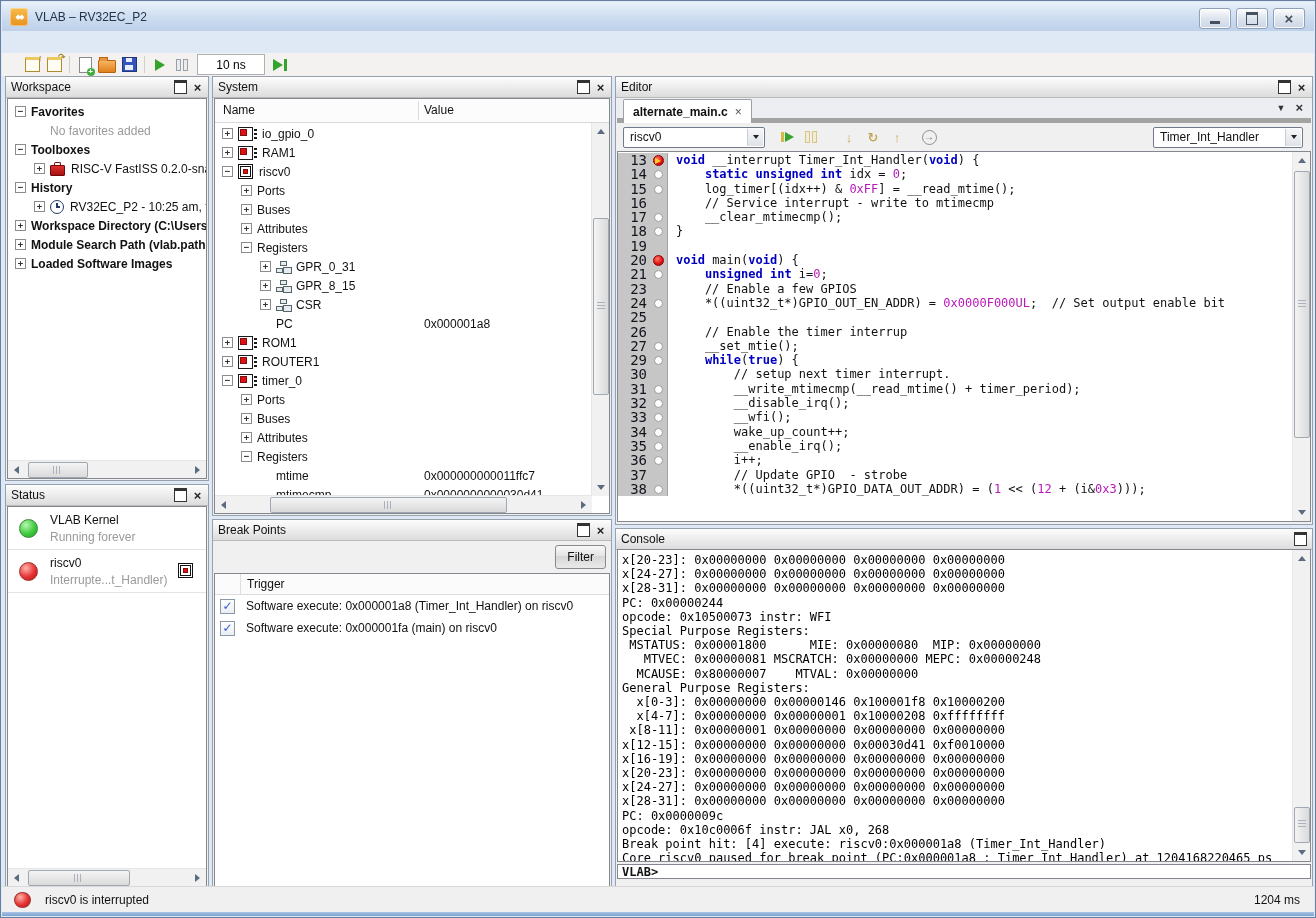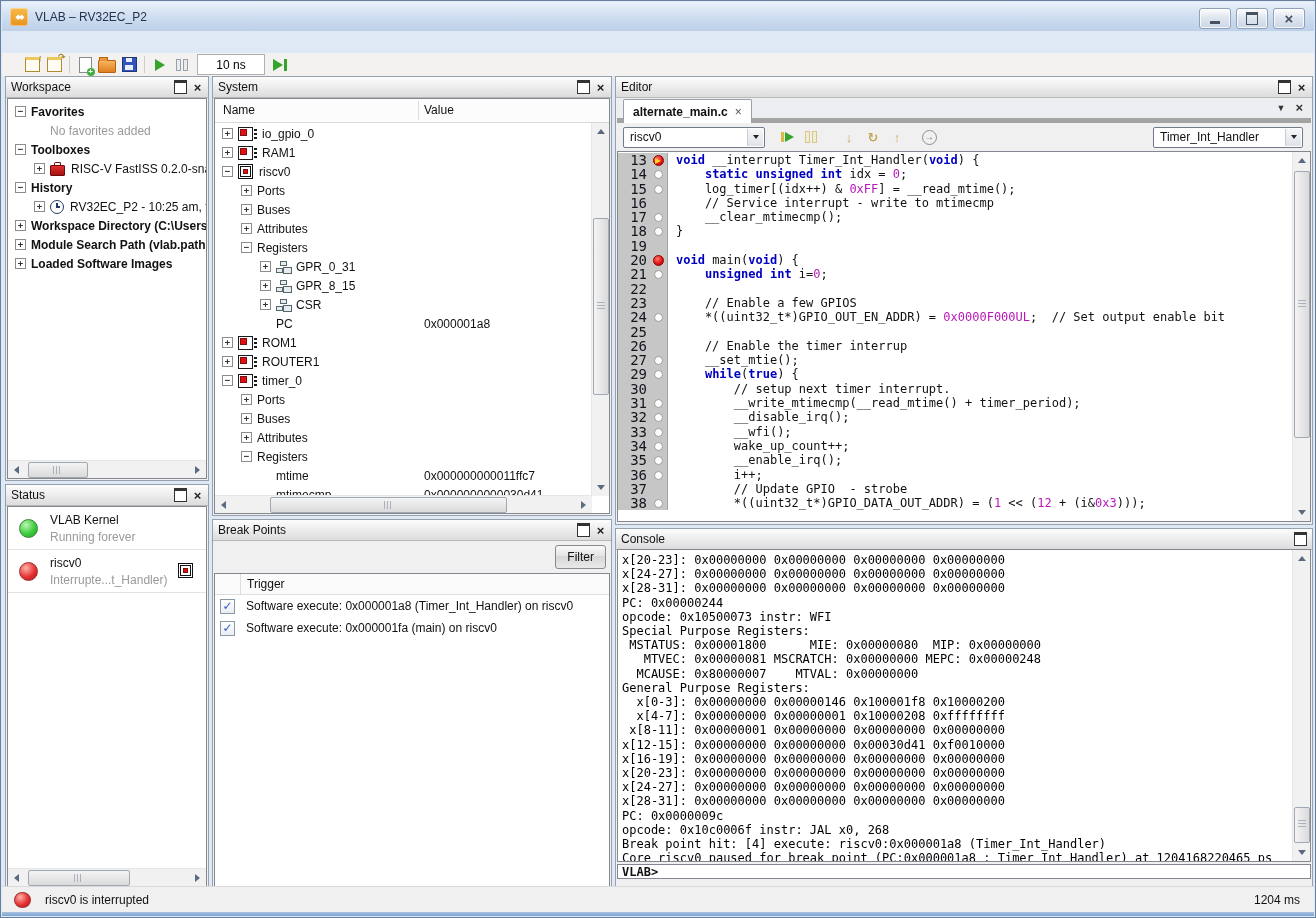--- a/index.html
+++ b/index.html
@@ -526,21 +526,20 @@
       <div id="code-lines">
           <div class="crow"><span class="ln">13</span><span class="mark bpc"></span><span class="ctext"><span class="kw">void</span> __interrupt Timer_Int_Handler(<span class="kw">void</span>) {</span></div>
           <div class="crow"><span class="ln">14</span><span class="mark slot"></span><span class="ctext">    <span class="kw">static</span> <span class="kw">unsigned</span> <span class="kw">int</span> idx = <span class="num">0</span>;</span></div>
           <div class="crow"><span class="ln">15</span><span class="mark slot"></span><span class="ctext">    log_timer[(idx++) &amp; <span class="num">0xFF</span>] = __read_mtime();</span></div>
           <div class="crow"><span class="ln">16</span><span class="mark"></span><span class="ctext">    // Service interrupt - write to mtimecmp</span></div>
           <div class="crow"><span class="ln">17</span><span class="mark slot"></span><span class="ctext">    __clear_mtimecmp();</span></div>
           <div class="crow"><span class="ln">18</span><span class="mark slot"></span><span class="ctext">}</span></div>
           <div class="crow"><span class="ln">19</span><span class="mark"></span><span class="ctext"></span></div>
           <div class="crow"><span class="ln">20</span><span class="mark bp"></span><span class="ctext"><span class="kw">void</span> main(<span class="kw">void</span>) {</span></div>
           <div class="crow"><span class="ln">21</span><span class="mark slot"></span><span class="ctext">    <span class="kw">unsigned</span> <span class="kw">int</span> i=<span class="num">0</span>;</span></div>
-          <div class="crow"><span class="ln">22</span><span class="mark"></span><span class="ctext"></span></div>
           <div class="crow"><span class="ln">23</span><span class="mark"></span><span class="ctext">    // Enable a few GPIOS</span></div>
           <div class="crow"><span class="ln">24</span><span class="mark slot"></span><span class="ctext">    *((uint32_t*)GPIO_OUT_EN_ADDR) = <span class="num">0x0000F000UL</span>;  // Set output enable bit</span></div>
           <div class="crow"><span class="ln">25</span><span class="mark"></span><span class="ctext"></span></div>
           <div class="crow"><span class="ln">26</span><span class="mark"></span><span class="ctext">    // Enable the timer interrup</span></div>
           <div class="crow"><span class="ln">27</span><span class="mark slot"></span><span class="ctext">    __set_mtie();</span></div>
           <div class="crow"><span class="ln">29</span><span class="mark slot"></span><span class="ctext">    <span class="kw">while</span>(<span class="kw">true</span>) {</span></div>
           <div class="crow"><span class="ln">30</span><span class="mark"></span><span class="ctext">        // setup next timer interrupt.</span></div>
           <div class="crow"><span class="ln">31</span><span class="mark slot"></span><span class="ctext">        __write_mtimecmp(__read_mtime() + timer_period);</span></div>
           <div class="crow"><span class="ln">32</span><span class="mark slot"></span><span class="ctext">        __disable_irq();</span></div>
           <div class="crow"><span class="ln">33</span><span class="mark slot"></span><span class="ctext">        __wfi();</span></div>

